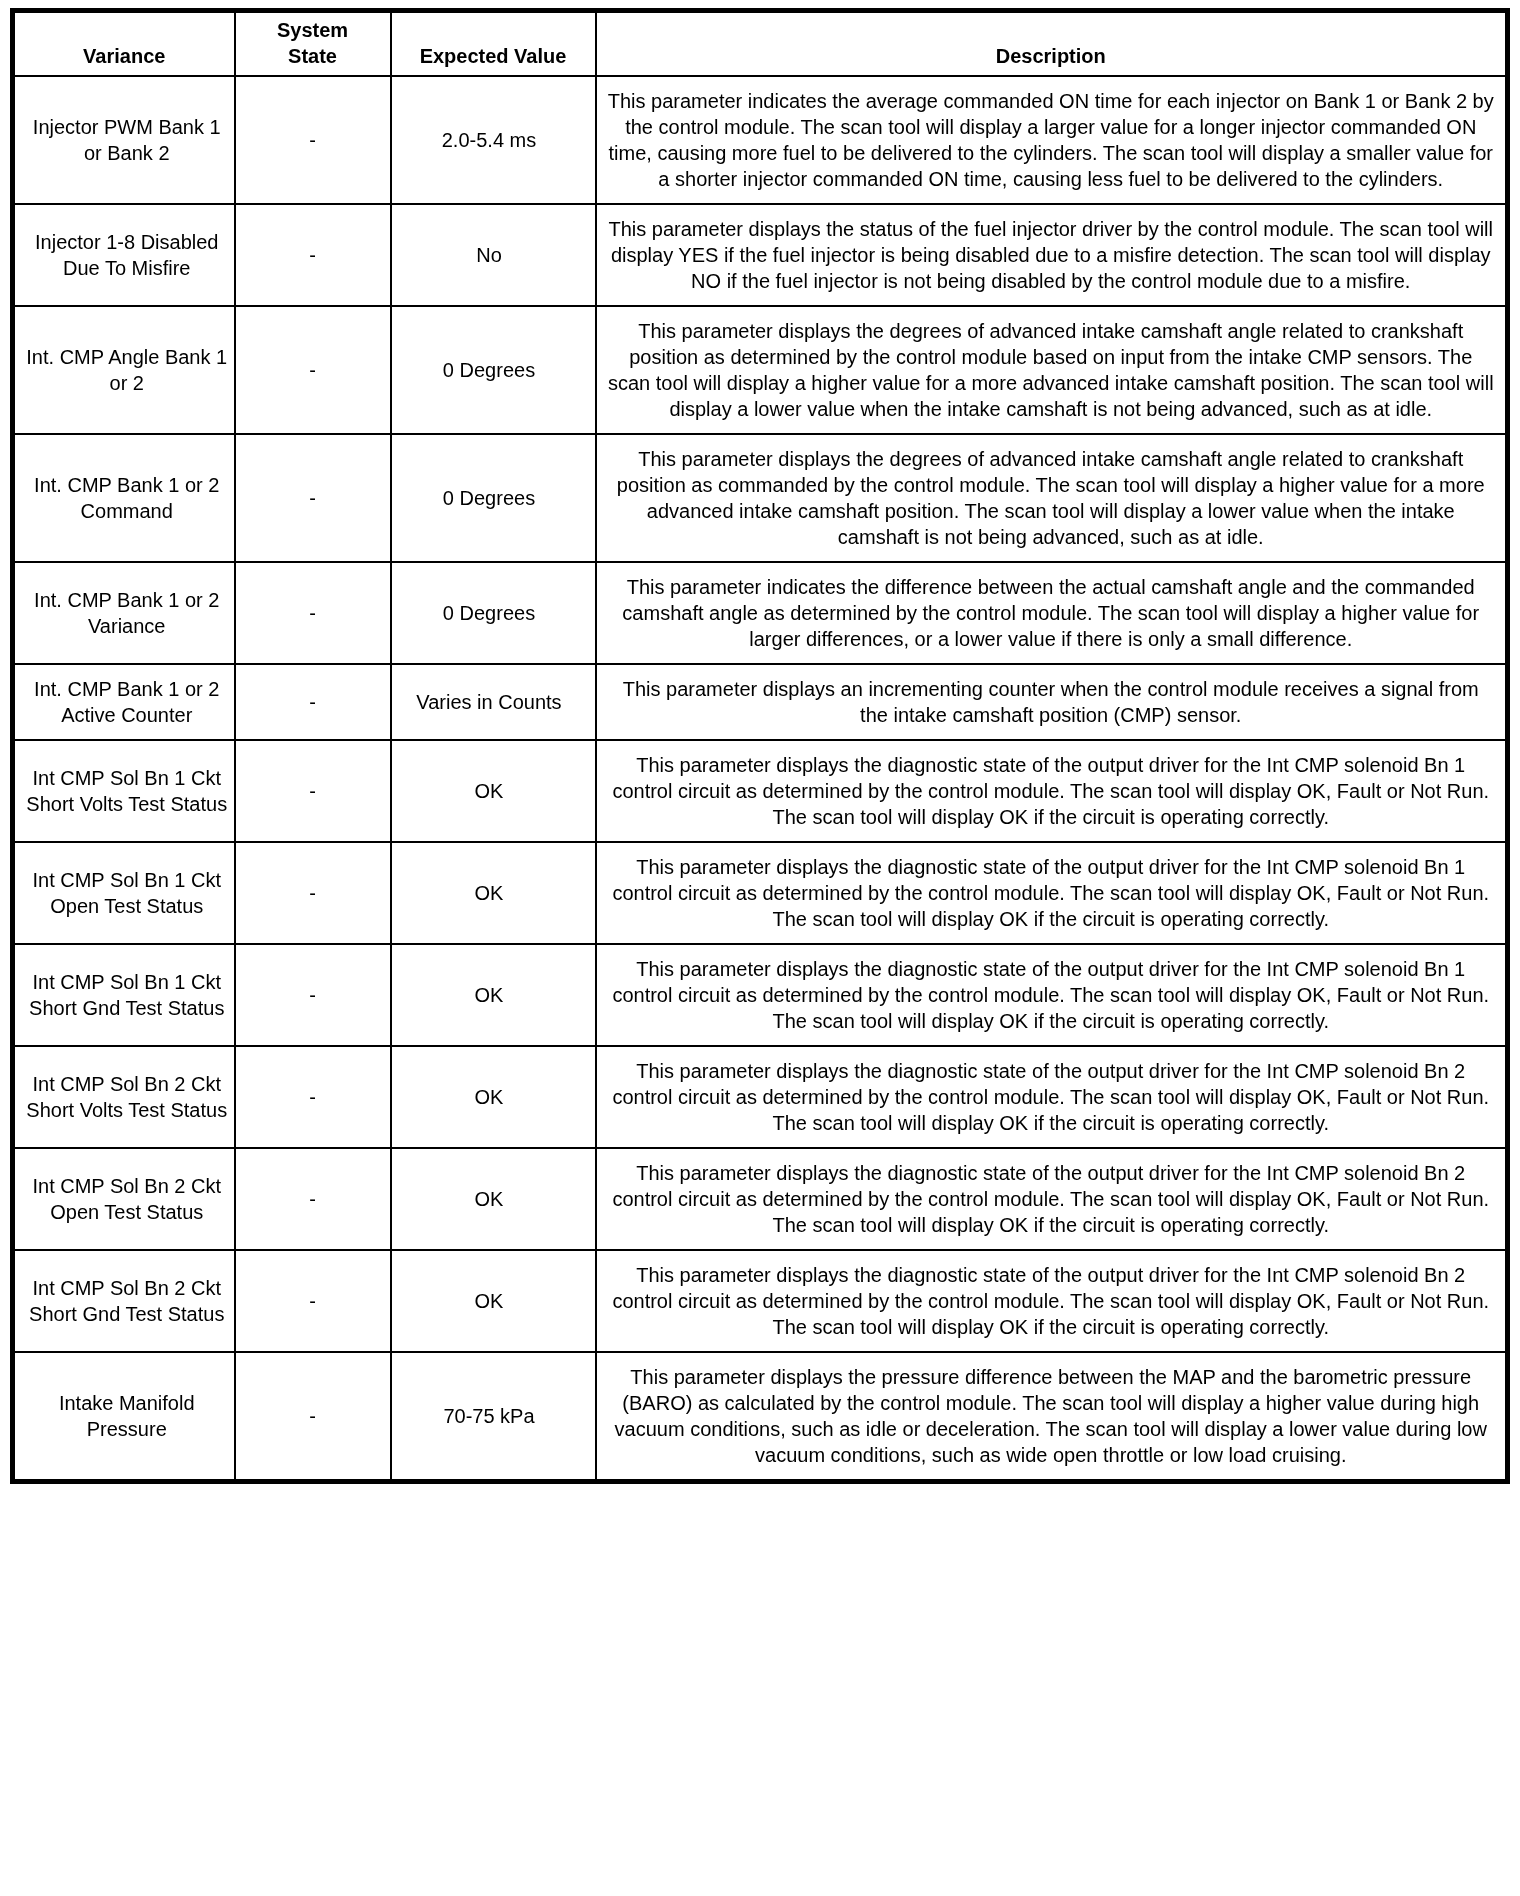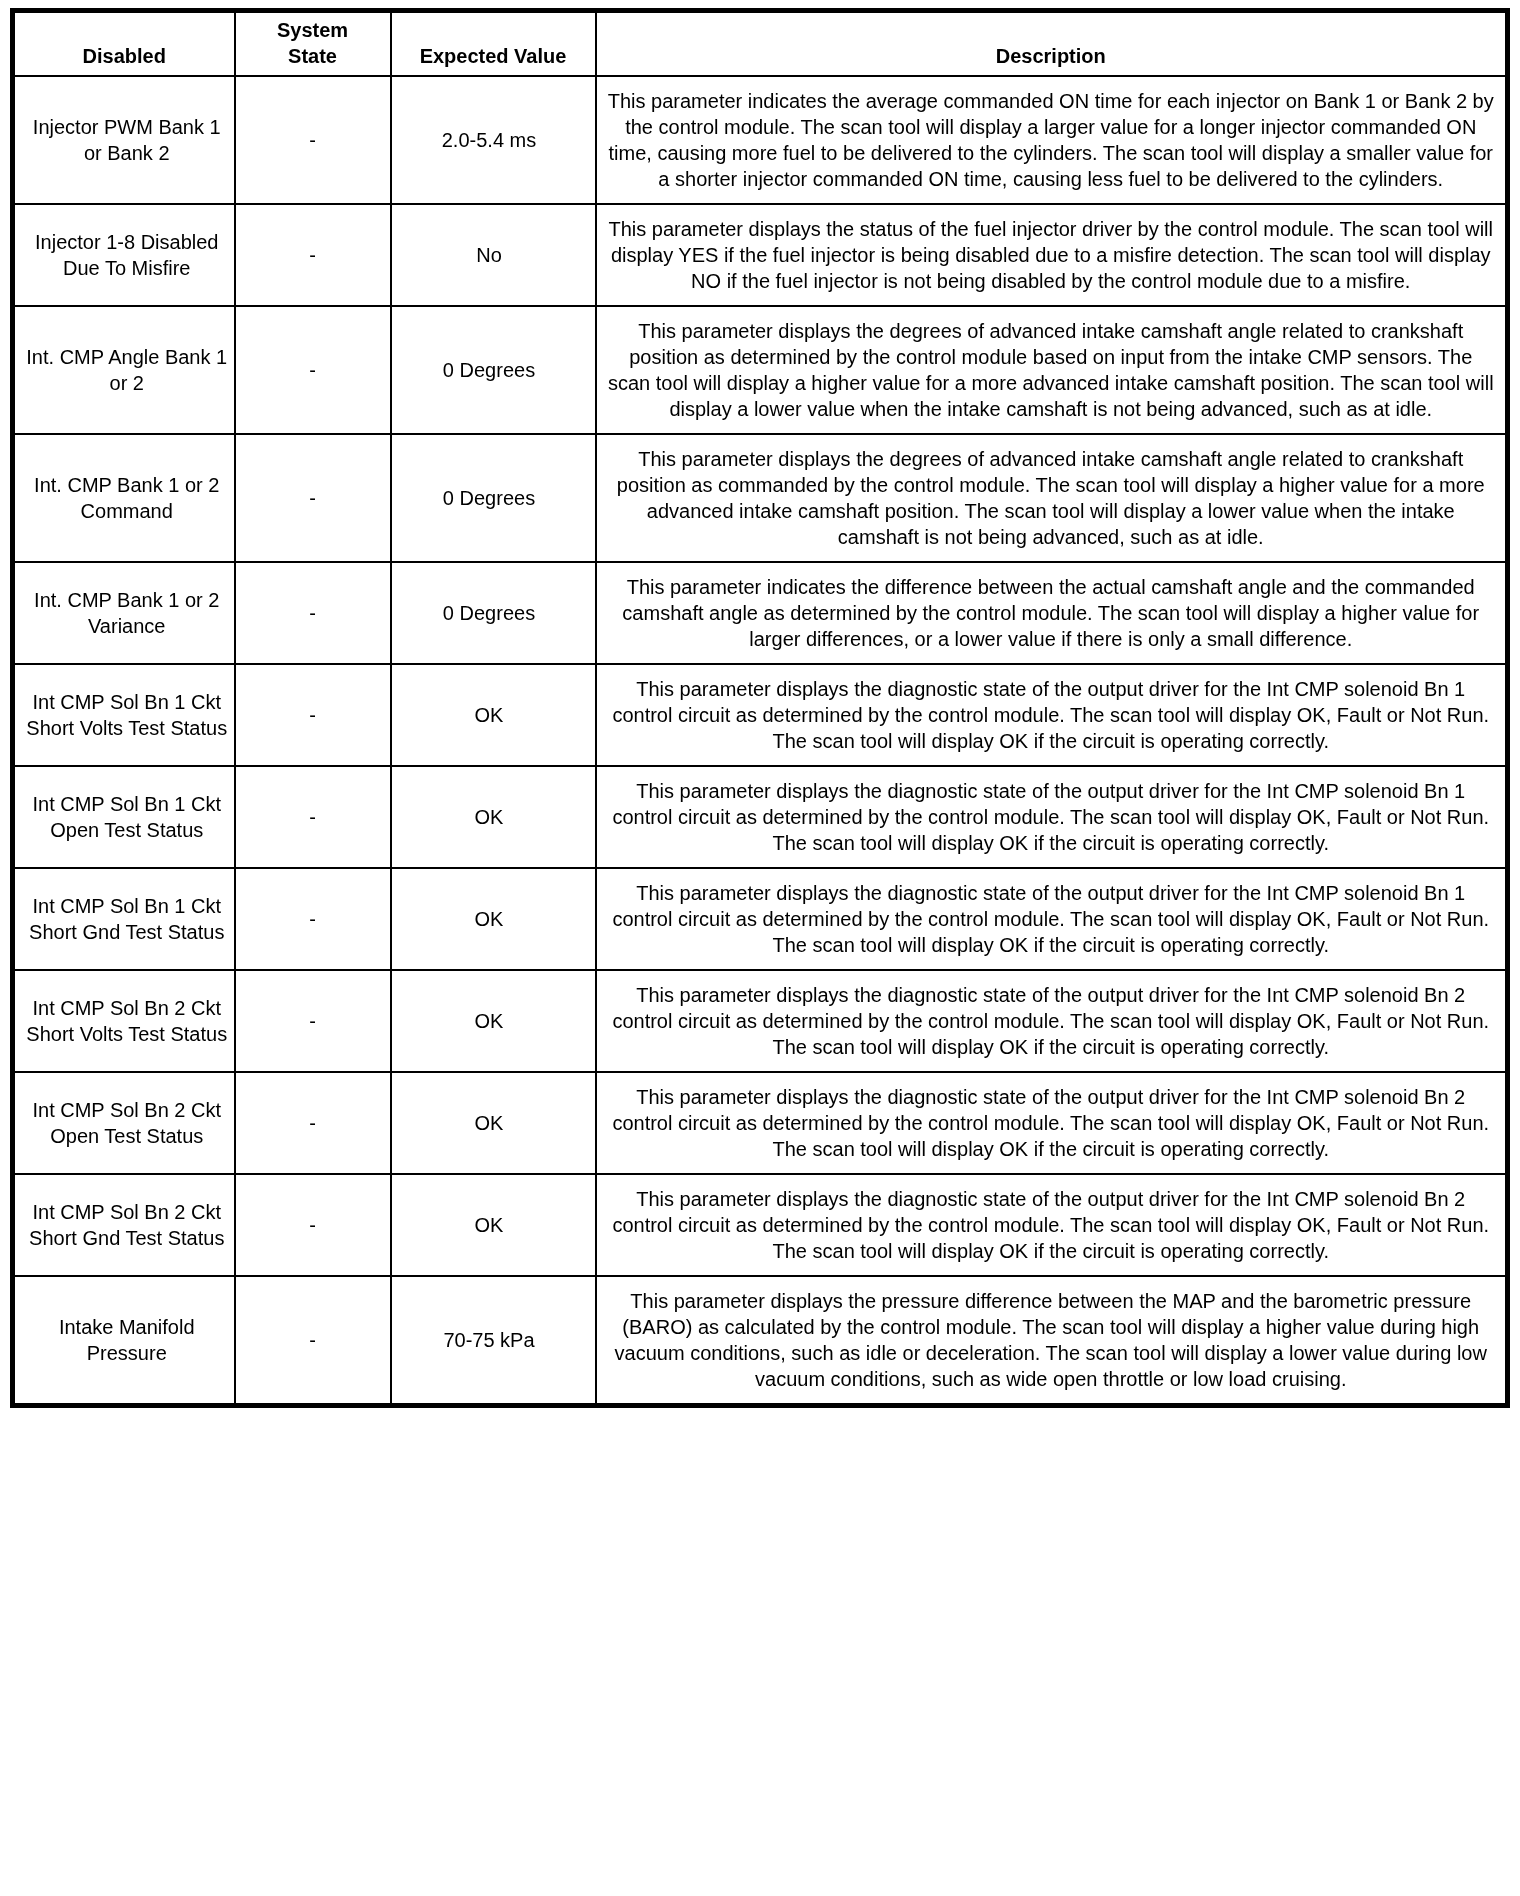--- a/index.html
+++ b/index.html
@@ -66,21 +66,21 @@
 <div class="page">
   <table class="param-table">
     <colgroup>
       <col style="width: 222px;">
       <col style="width: 156px;">
       <col style="width: 205px;">
       <col>
     </colgroup>
     <thead>
       <tr>
-        <th class="th-parameter">Disabled</th>
+        <th class="th-parameter">Variance</th>
         <th class="th-system_state">System State</th>
         <th class="th-expected_value">Expected Value</th>
         <th class="th-description">Description</th>
       </tr>
     </thead>
     <tbody>
 
     <tr>
           <td class="col-parameter">Injector PWM Bank 1 or Bank 2</td>
           <td class="col-system_state">-</td>
@@ -103,20 +103,26 @@
           <td class="col-parameter">Int. CMP Bank 1 or 2 Command</td>
           <td class="col-system_state">-</td>
           <td class="col-expected_value">0 Degrees</td>
           <td class="col-description">This parameter displays the degrees of advanced intake camshaft angle related to crankshaft position as commanded by the control module. The scan tool will display a higher value for a more advanced intake camshaft position. The scan tool will display a lower value when the intake camshaft is not being advanced, such as at idle.</td>
         </tr>
         <tr>
           <td class="col-parameter">Int. CMP Bank 1 or 2 Variance</td>
           <td class="col-system_state">-</td>
           <td class="col-expected_value">0 Degrees</td>
           <td class="col-description">This parameter indicates the difference between the actual camshaft angle and the commanded camshaft angle as determined by the control module. The scan tool will display a higher value for larger differences, or a lower value if there is only a small difference.</td>
+        </tr>
+        <tr>
+          <td class="col-parameter">Int. CMP Bank 1 or 2 Active Counter</td>
+          <td class="col-system_state">-</td>
+          <td class="col-expected_value">Varies in Counts</td>
+          <td class="col-description">This parameter displays an incrementing counter when the control module receives a signal from the intake camshaft position (CMP) sensor.</td>
         </tr>
         <tr>
           <td class="col-parameter">Int CMP Sol Bn 1 Ckt Short Volts Test Status</td>
           <td class="col-system_state">-</td>
           <td class="col-expected_value">OK</td>
           <td class="col-description">This parameter displays the diagnostic state of the output driver for the Int CMP solenoid Bn 1 control circuit as determined by the control module. The scan tool will display OK, Fault or Not Run. The scan tool will display OK if the circuit is operating correctly.</td>
         </tr>
         <tr>
           <td class="col-parameter">Int CMP Sol Bn 1 Ckt Open Test Status</td>
           <td class="col-system_state">-</td>

